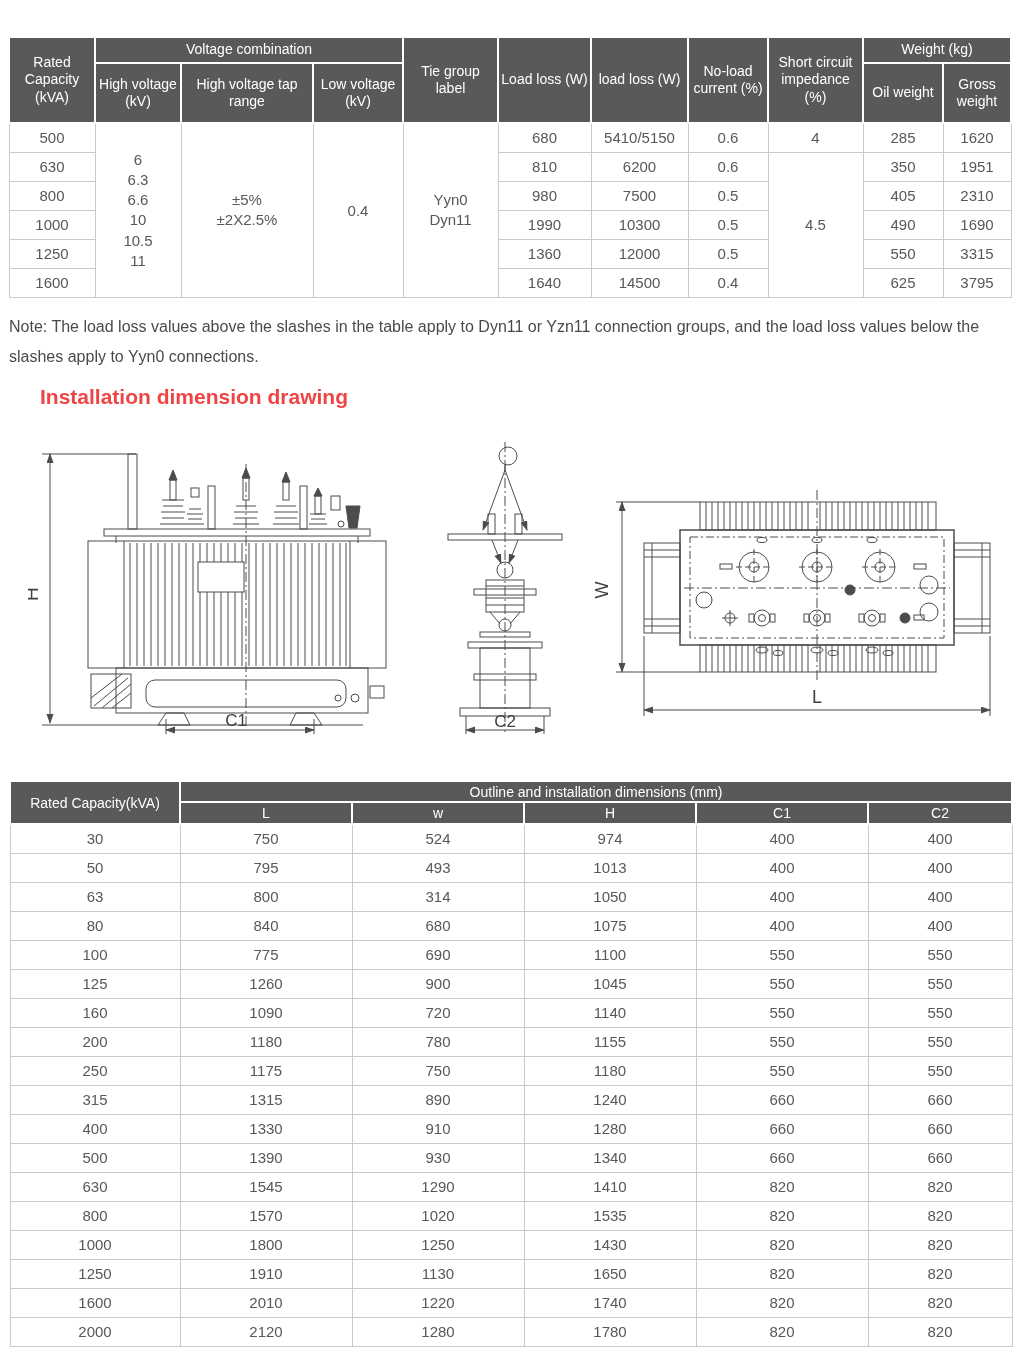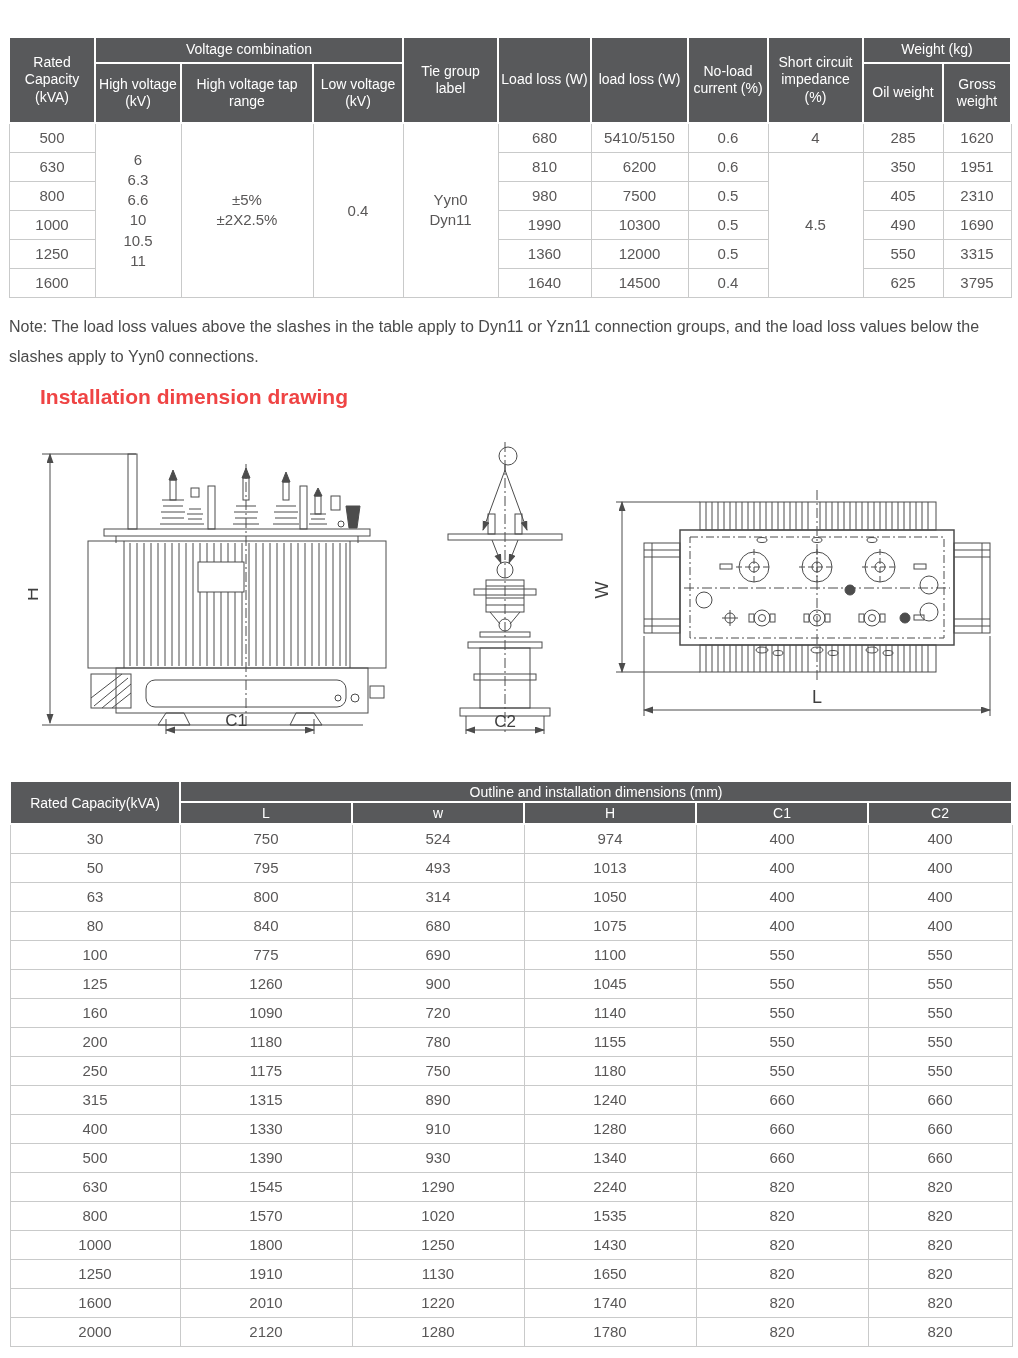--- a/index.html
+++ b/index.html
@@ -461,21 +461,21 @@
           <td>1390</td>
           <td>930</td>
           <td>1340</td>
           <td>660</td>
           <td>660</td>
         </tr>
         <tr>
           <td>630</td>
           <td>1545</td>
           <td>1290</td>
-          <td>2240</td>
+          <td>1410</td>
           <td>820</td>
           <td>820</td>
         </tr>
         <tr>
           <td>800</td>
           <td>1570</td>
           <td>1020</td>
           <td>1535</td>
           <td>820</td>
           <td>820</td>

